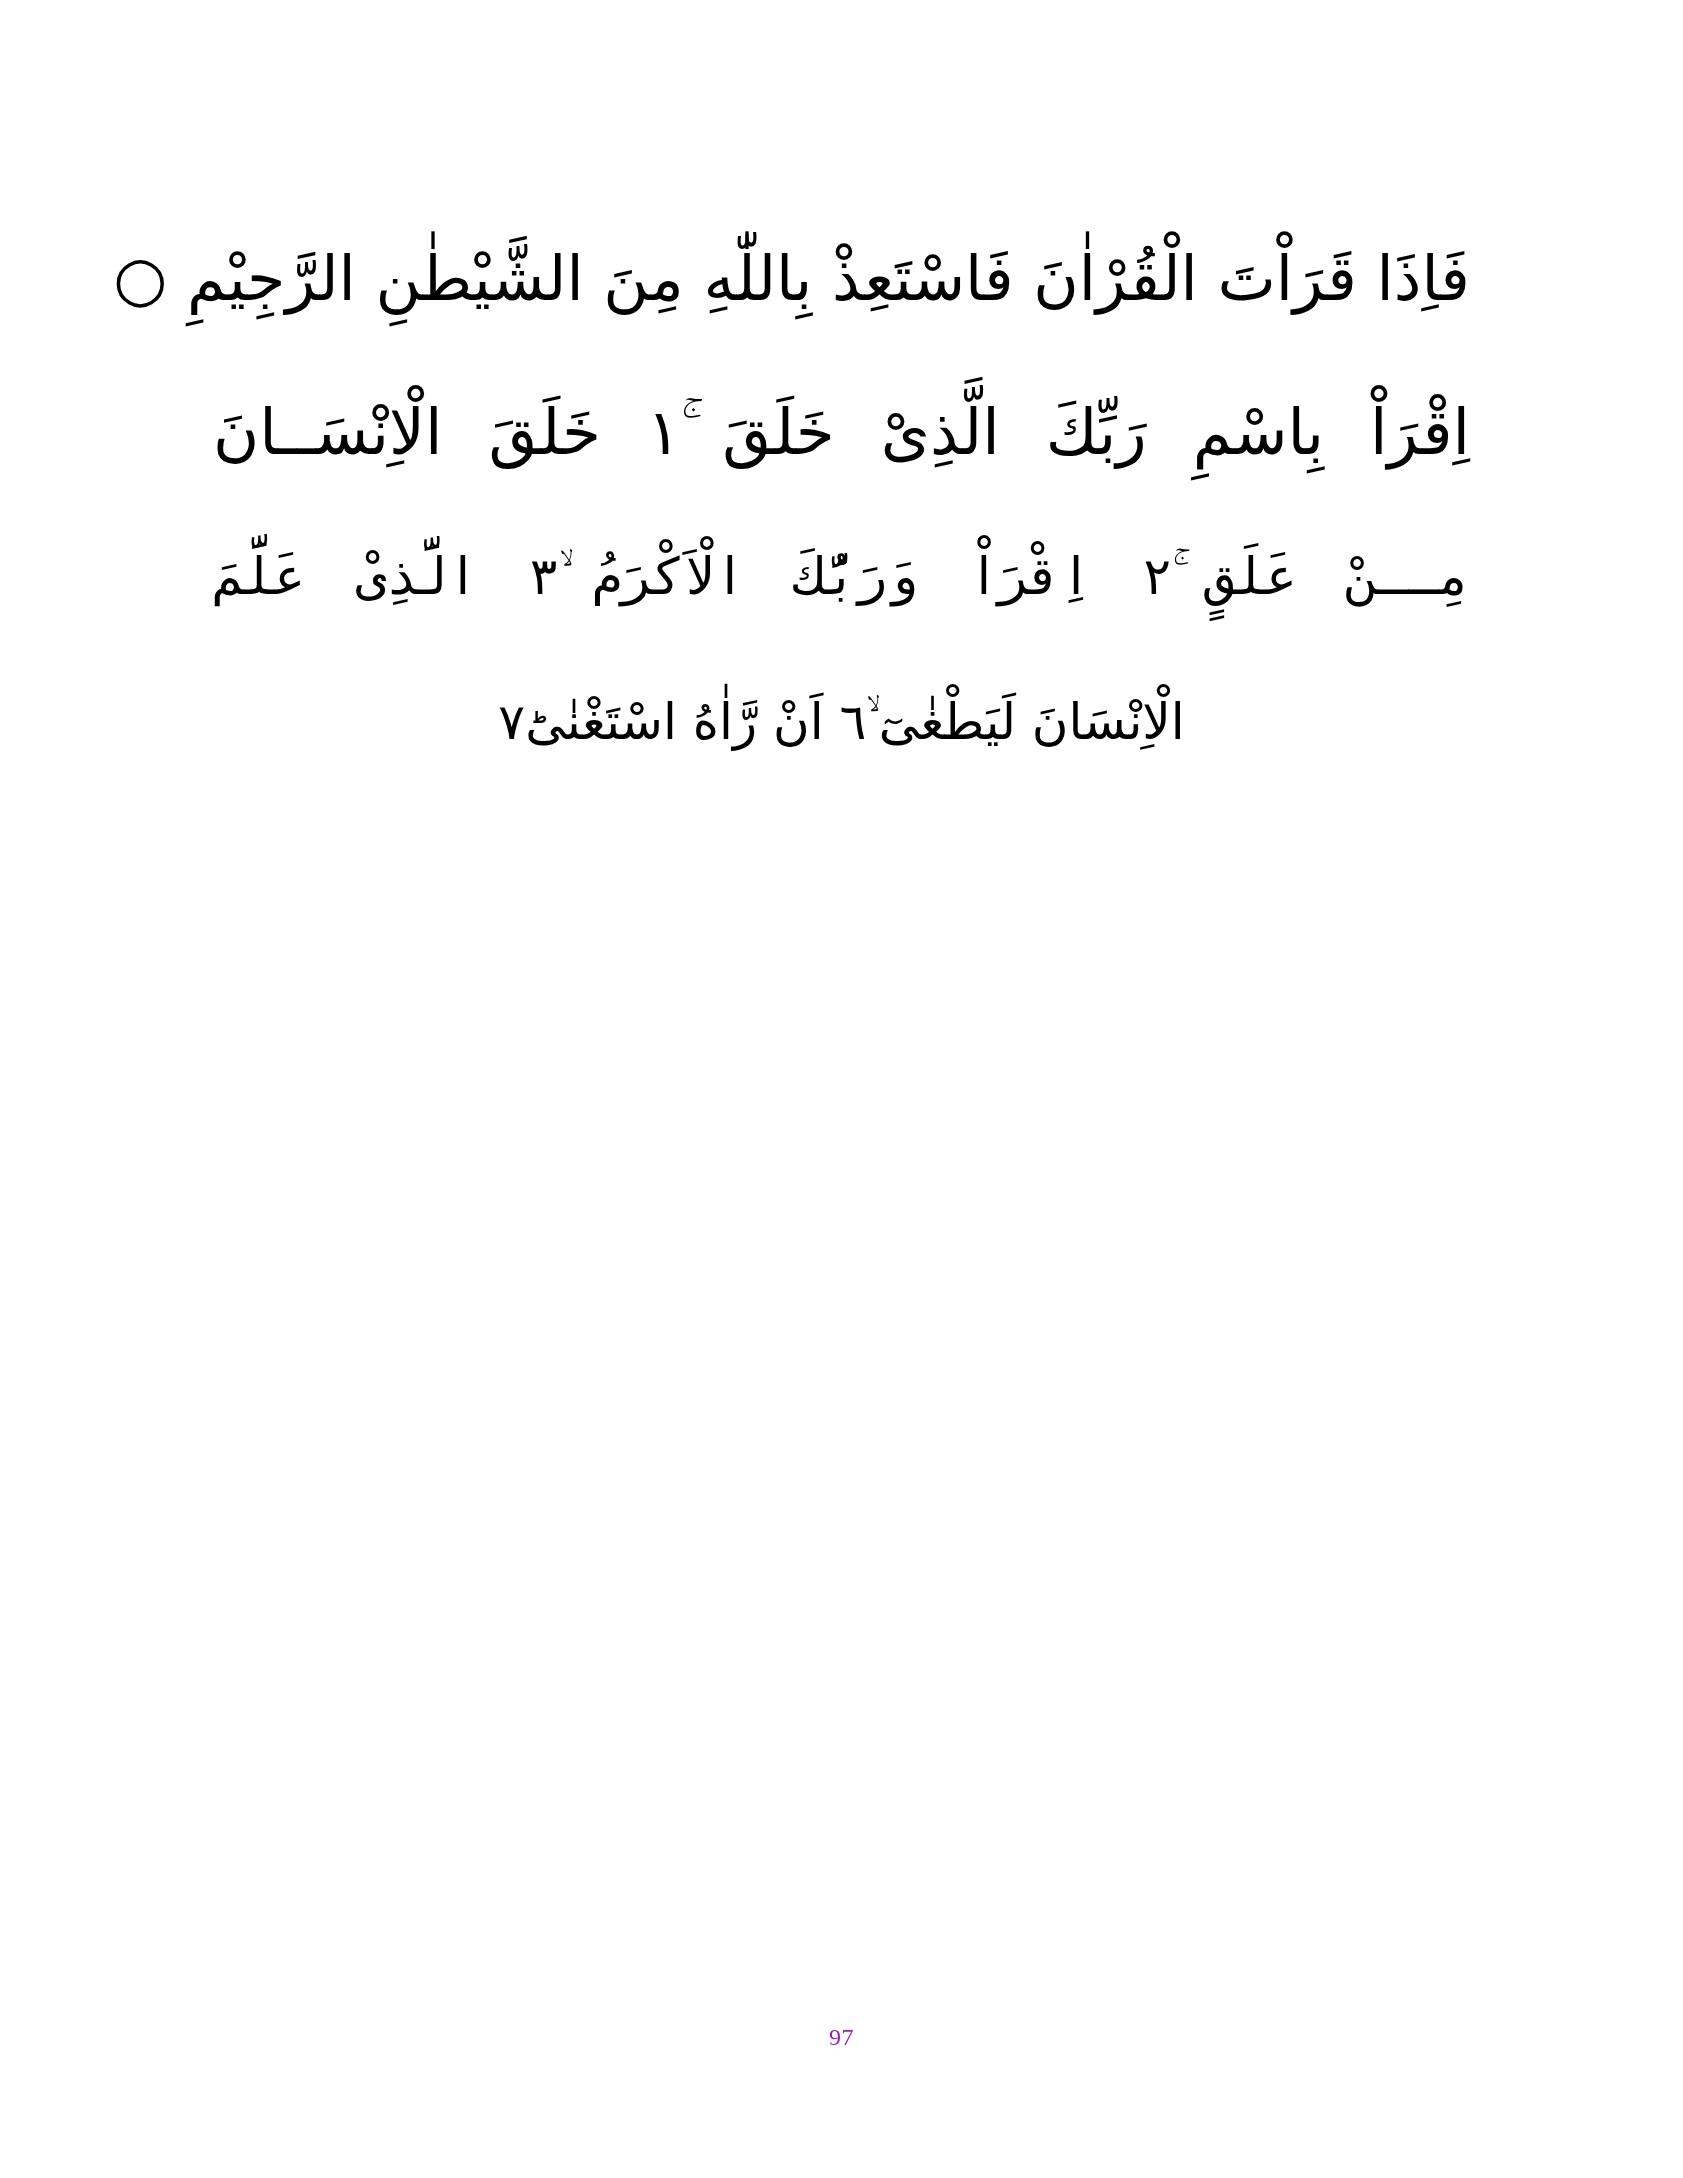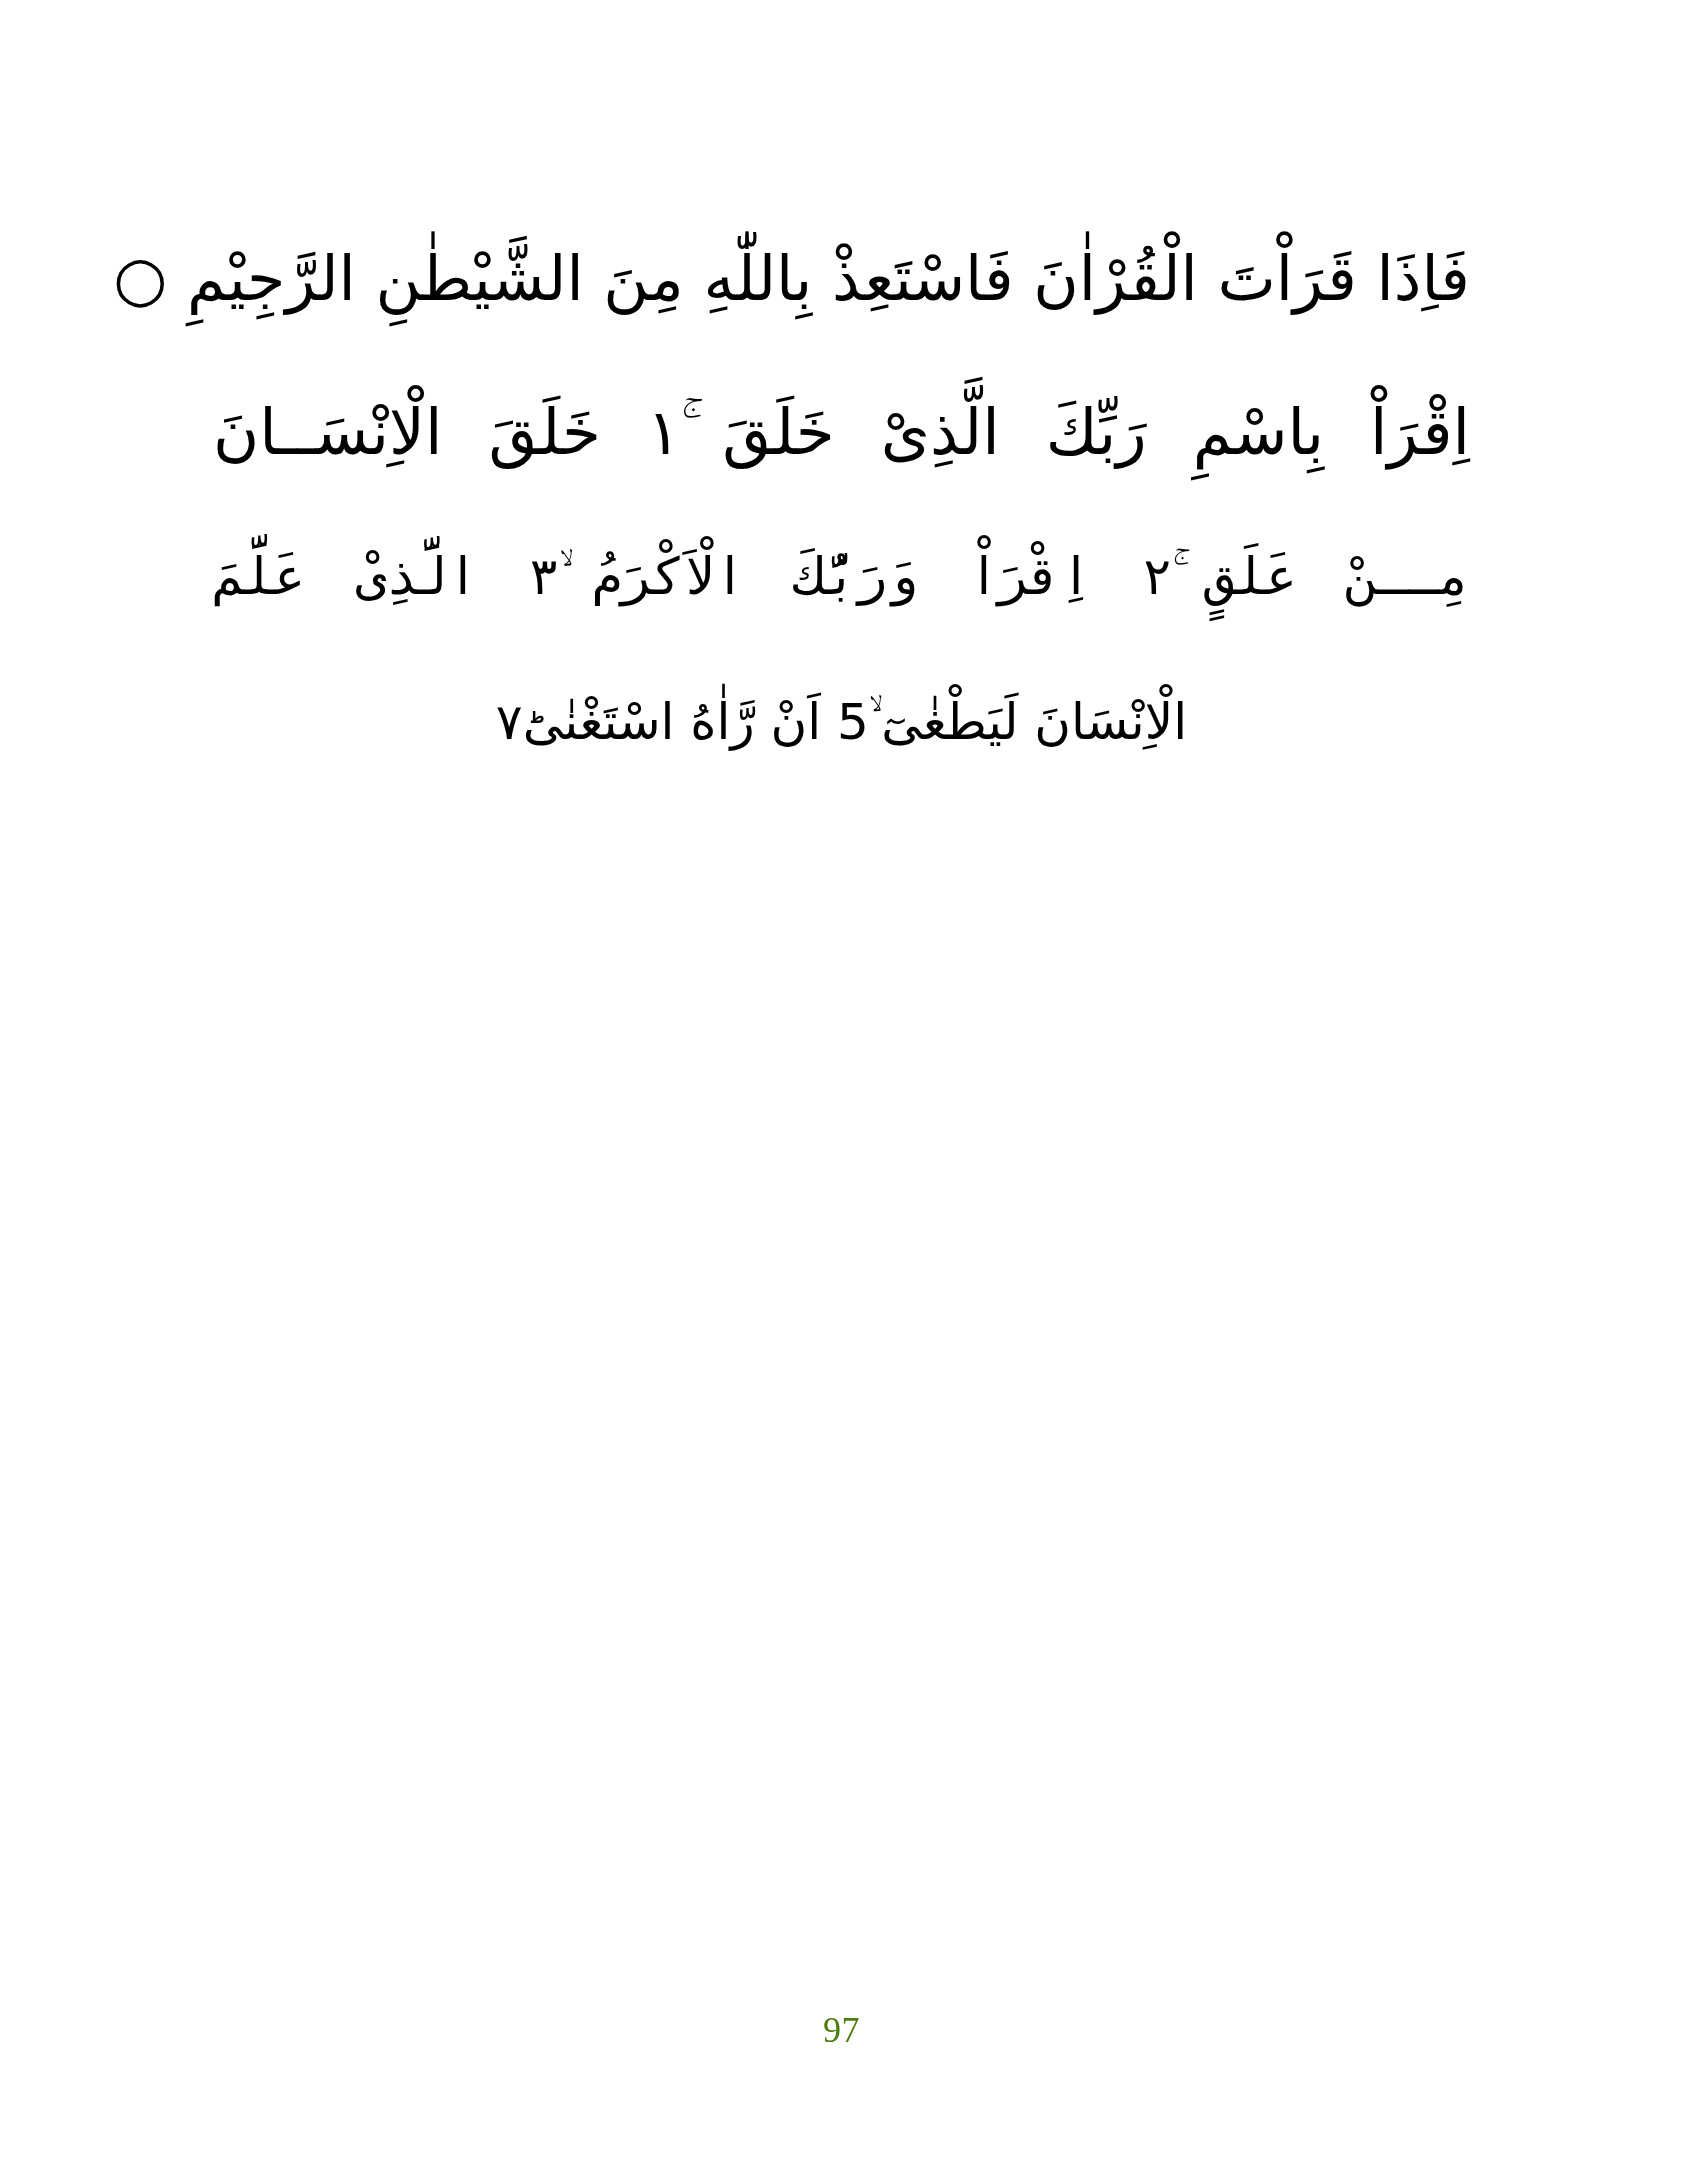--- a/index.html
+++ b/index.html
@@ -52,35 +52,35 @@
   .footer {
     position: absolute;
     left: 0;
     right: 0;
     bottom: 127px;
     text-align: center;
   }
 
   .page-number {
     font-family: "Liberation Serif", serif;
-    font-size: 36px;
-    color: #4d7c0f;
+    font-size: 24px;
+    color: #a21caf;
     letter-spacing: 0.5px;
   }
 </style>
 </head>
 <body>
 
 <div class="page">
 
   <div class="text-block">
     <div class="quran-line line-1">فَاِذَا قَرَاْتَ الْقُرْاٰنَ فَاسْتَعِذْ بِاللّٰهِ مِنَ الشَّيْطٰنِ الرَّجِيْمِ ○</div>
     <div class="quran-line line-2">اِقْرَاْ بِاسْمِ رَبِّكَ الَّذِىْ خَلَقَ ۚ١ خَلَقَ الْاِنْسَــانَ</div>
     <div class="quran-line line-3">مِــنْ عَلَقٍ ۚ٢ اِقْرَاْ وَرَبُّكَ الْاَكْرَمُ ۙ٣ الَّذِىْ عَلَّمَ</div>
-    <div class="quran-line line-5">الْاِنْسَانَ لَيَطْغٰىٓ ۙ5 اَنْ رَّاٰهُ اسْتَغْنٰىؕ٧</div>
+    <div class="quran-line line-5">الْاِنْسَانَ لَيَطْغٰىٓ ۙ٦ اَنْ رَّاٰهُ اسْتَغْنٰىؕ٧</div>
   </div>
 
   <div class="footer">
     <span class="page-number">97</span>
   </div>
 
 </div>
 
 
 </body></html>

